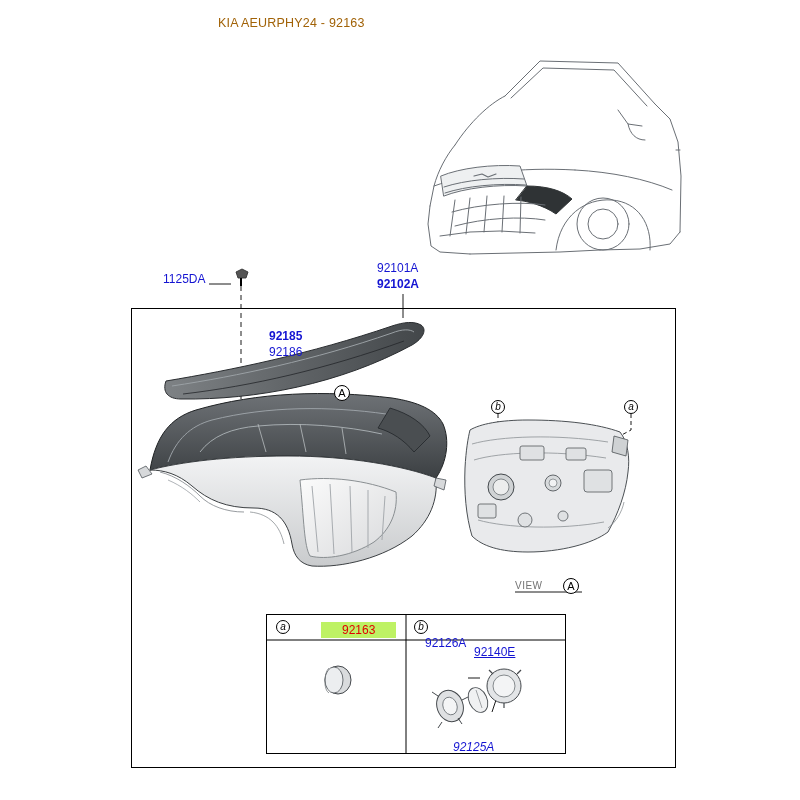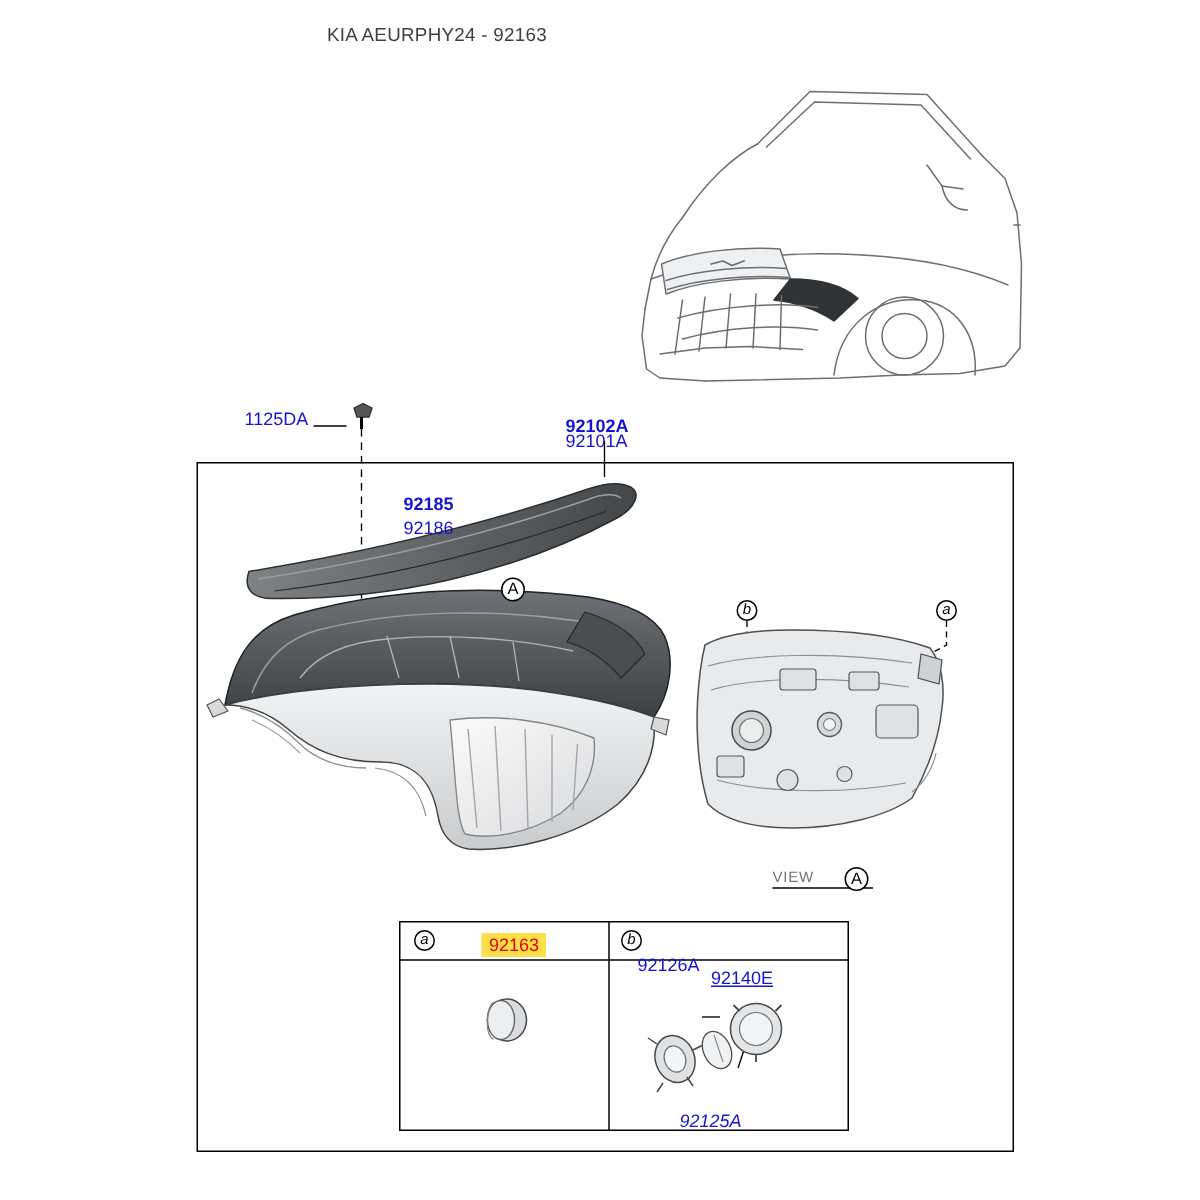--- a/index.html
+++ b/index.html
@@ -18,34 +18,34 @@
     position: relative;
     width: 800px;
     height: 800px;
   }
   .title {
     position: absolute;
     left: 218px;
     top: 16px;
     font-size: 12.5px;
     letter-spacing: 0.2px;
-    color: #404040;
+    color: #a16207;
     white-space: nowrap;
   }
   .lbl {
     position: absolute;
     font-size: 12px;
     color: #1414d2;
     white-space: nowrap;
     line-height: 14px;
   }
   .lbl.red {
     color: #e00000;
-    background: #fde047;
-    padding: 1px 5px;
+    background: #bef264;
+    padding: 1px 21px;
     border: 0;
   }
   .viewtxt {
     position: absolute;
     font-size: 10px;
     color: #737373;
     letter-spacing: 0.5px;
   }
   .circ {
     position: absolute;
@@ -261,21 +261,21 @@
     <g stroke="#000" stroke-width="0.9" fill="none">
       <path d="M515 592 L582 592"></path>
     </g>
   </svg>
 
   <div class="frame" id="main-frame"></div>
   <div class="frame" id="legend-frame"></div>
 
   <div class="lbl" style="left:163px; top:272px;">1125DA</div>
 
-  <div class="lbl" style="left:377px; top:261px;margin-top:26px;">92101A</div>
+  <div class="lbl" style="left:377px; top:261px;">92101A</div>
   <div class="lbl" style="left:377px; top:277px;font-weight:bold;">92102A</div>
 
   <div class="lbl" style="left:269px; top:329px;font-weight:bold;">92185</div>
   <div class="lbl" style="left:269px; top:345px;text-align:right;">92186</div>
 
   <div class="circ sz16" style="left:334px; top:385px;">A</div>
 
   <div class="circ sz14" style="left:491px; top:400px;">b</div>
   <div class="circ sz14" style="left:624px; top:400px;">a</div>
 

